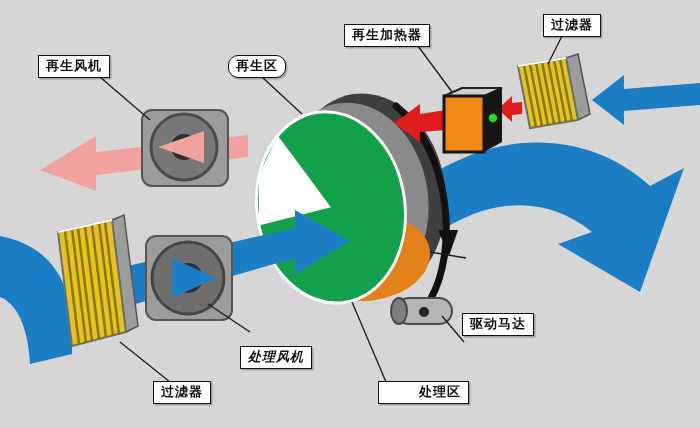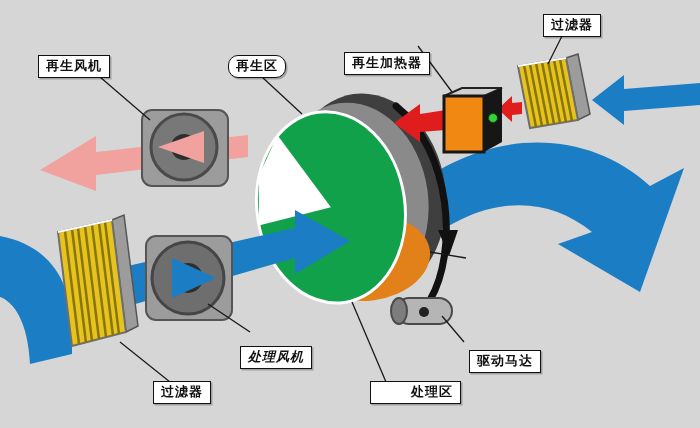--- a/index.html
+++ b/index.html
@@ -120,20 +120,20 @@
       <line x1="466" y1="258" x2="430" y2="252"></line>
       <line x1="464" y1="342" x2="442" y2="316"></line>
       <line x1="250" y1="332" x2="208" y2="304"></line>
       <line x1="386" y1="382" x2="352" y2="302"></line>
       <line x1="170" y1="382" x2="120" y2="342"></line>
     </g>
   </svg>
 
   <div class="label" style="left:38px;top:55px;text-align:right;">再生风机</div>
   <div class="label" style="left:228px;top:55px;border-radius:10px;">再生区</div>
-  <div class="label" style="left:344px;top:24px;margin-top:28px;">再生加热器</div>
+  <div class="label" style="left:344px;top:24px;">再生加热器</div>
   <div class="label" style="left:543px;top:14px;">过滤器</div>
-  <div class="label" style="left:462px;top:350px;margin-left:7px;">驱动马达</div>
+  <div class="label" style="left:462px;top:313px;">驱动马达</div>
   <div class="label" style="left:240px;top:346px;font-style:italic;">处理风机</div>
-  <div class="label" style="left:370px;top:381px;padding-left:40px;">处理区</div>
+  <div class="label" style="left:378px;top:381px;padding-left:40px;">处理区</div>
   <div class="label" style="left:153px;top:381px;">过滤器</div>
 
 </div>
 
 </body></html>

